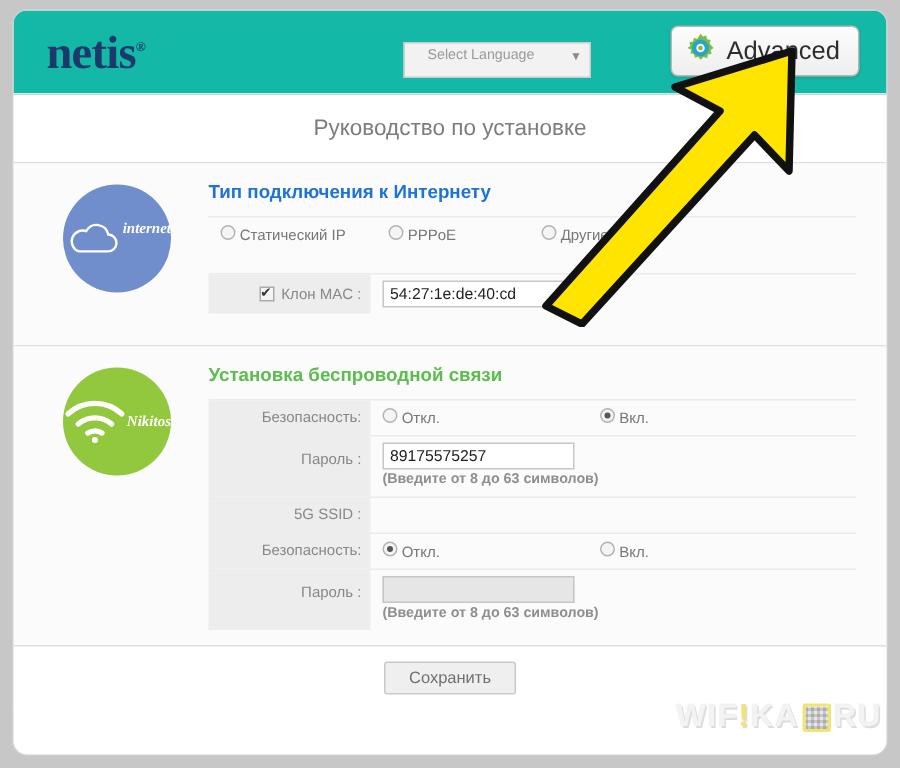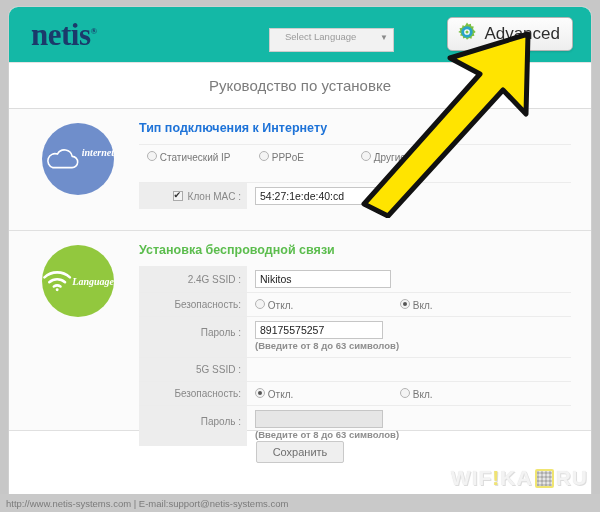--- a/index.html
+++ b/index.html
@@ -367,34 +367,26 @@
     </div>
 
     <div class="section" style="height:200px;">
       <div class="sec-icon wireless">
         <svg width="48" height="32" viewBox="0 0 50 34" aria-hidden="true">
           <path d="M4 11a31 31 0 0 1 42 0" fill="none" stroke="#ffffff" stroke-width="4.2" stroke-linecap="round"></path>
           <path d="M12 19a20 20 0 0 1 26 0" fill="none" stroke="#ffffff" stroke-width="4.2" stroke-linecap="round"></path>
           <path d="M19.5 26a10 10 0 0 1 11 0" fill="none" stroke="#ffffff" stroke-width="4.2" stroke-linecap="round"></path>
           <circle cx="25" cy="31.5" r="2.4" fill="#ffffff"></circle>
         </svg>
-        <div class="cap" style="margin-top:1px;">Language</div>
+        <div class="cap" style="margin-top:1px;">Nikitos</div>
       </div>
 
       <div class="sec-body">
         <div class="sec-head green">Установка беспроводной связи</div>
 
-        <div class="frow norule">
-          <div class="lab">
-            <span>2.4G SSID :</span>
-          </div>
-          <div class="val">
-            <input class="tinput w-ssid" type="text" value="Nikitos" style="">
-          </div>
-        </div>
 
         <div class="frow">
           <div class="lab">
             <span>Безопасность:</span>
           </div>
           <div class="val sec-opts">
             <div class="opt">
               <span class="radio"></span>
               <span>Откл.</span>
             </div>
@@ -456,22 +448,19 @@
   </div>
 
   <div class="watermark">
     <span>WIF</span>
       <span class="dot">!</span>
       <span>KA</span>
       <span class="qr"></span>
       <span>RU</span>
   </div>
 
-  <div class="footer">
-    <div class="ftext">http://www.netis-systems.com | E-mail:support@netis-systems.com</div>
-  </div>
 
   <div class="arrow">
     <svg width="210" height="190" viewBox="0 0 210 190" aria-hidden="true">
       <path d="M198 6 L120 30 L150 46 L34 176 L58 188 L173 62 L196 86 Z" fill="#FFE400" stroke="#111111" stroke-width="5" stroke-linejoin="round"></path>
     </svg>
   </div>
 </div>
 
 </body></html>

